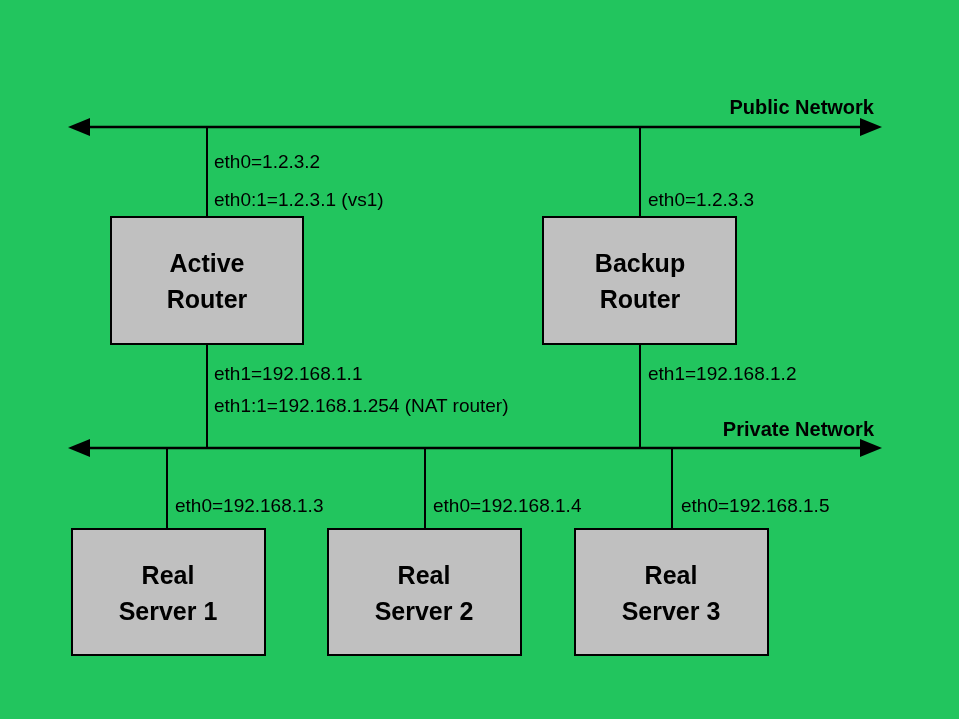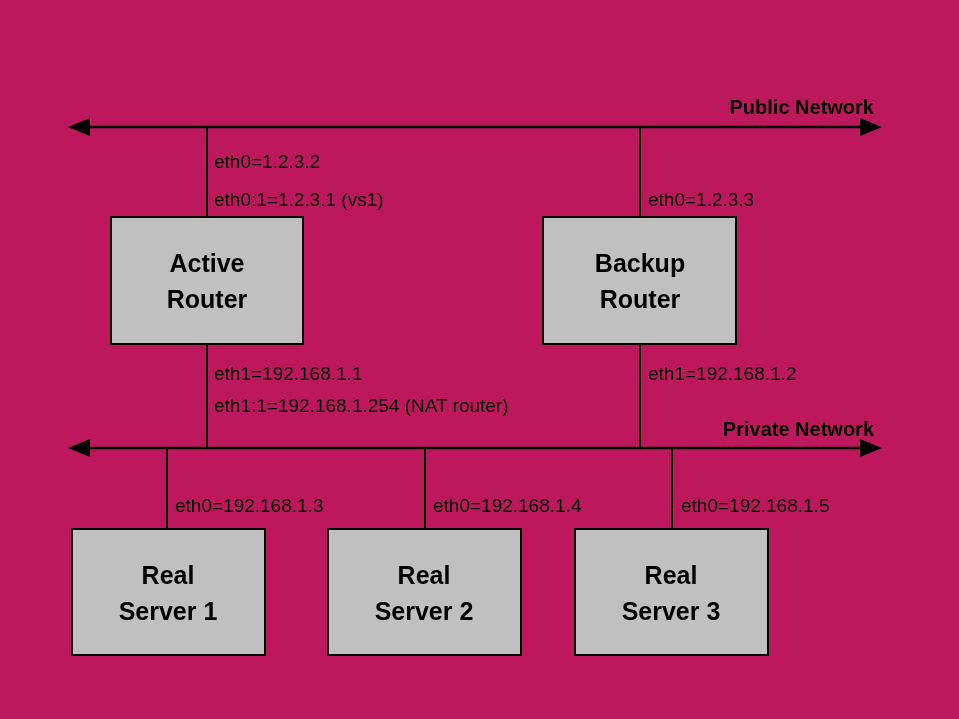--- a/index.html
+++ b/index.html
@@ -4,21 +4,21 @@
 <style>
   html, body {
     margin: 0;
     padding: 0;
     background: #ffffff;
   }
   #diagram-root {
     position: relative;
     width: 959px;
     height: 719px;
-    background: #be185d;
+    background: #22c55e;
     overflow: hidden;
     font-family: "Liberation Sans", sans-serif;
   }
   #diagram-svg {
     position: absolute;
     top: 0;
     left: 0;
     width: 959px;
     height: 719px;
     display: block;

